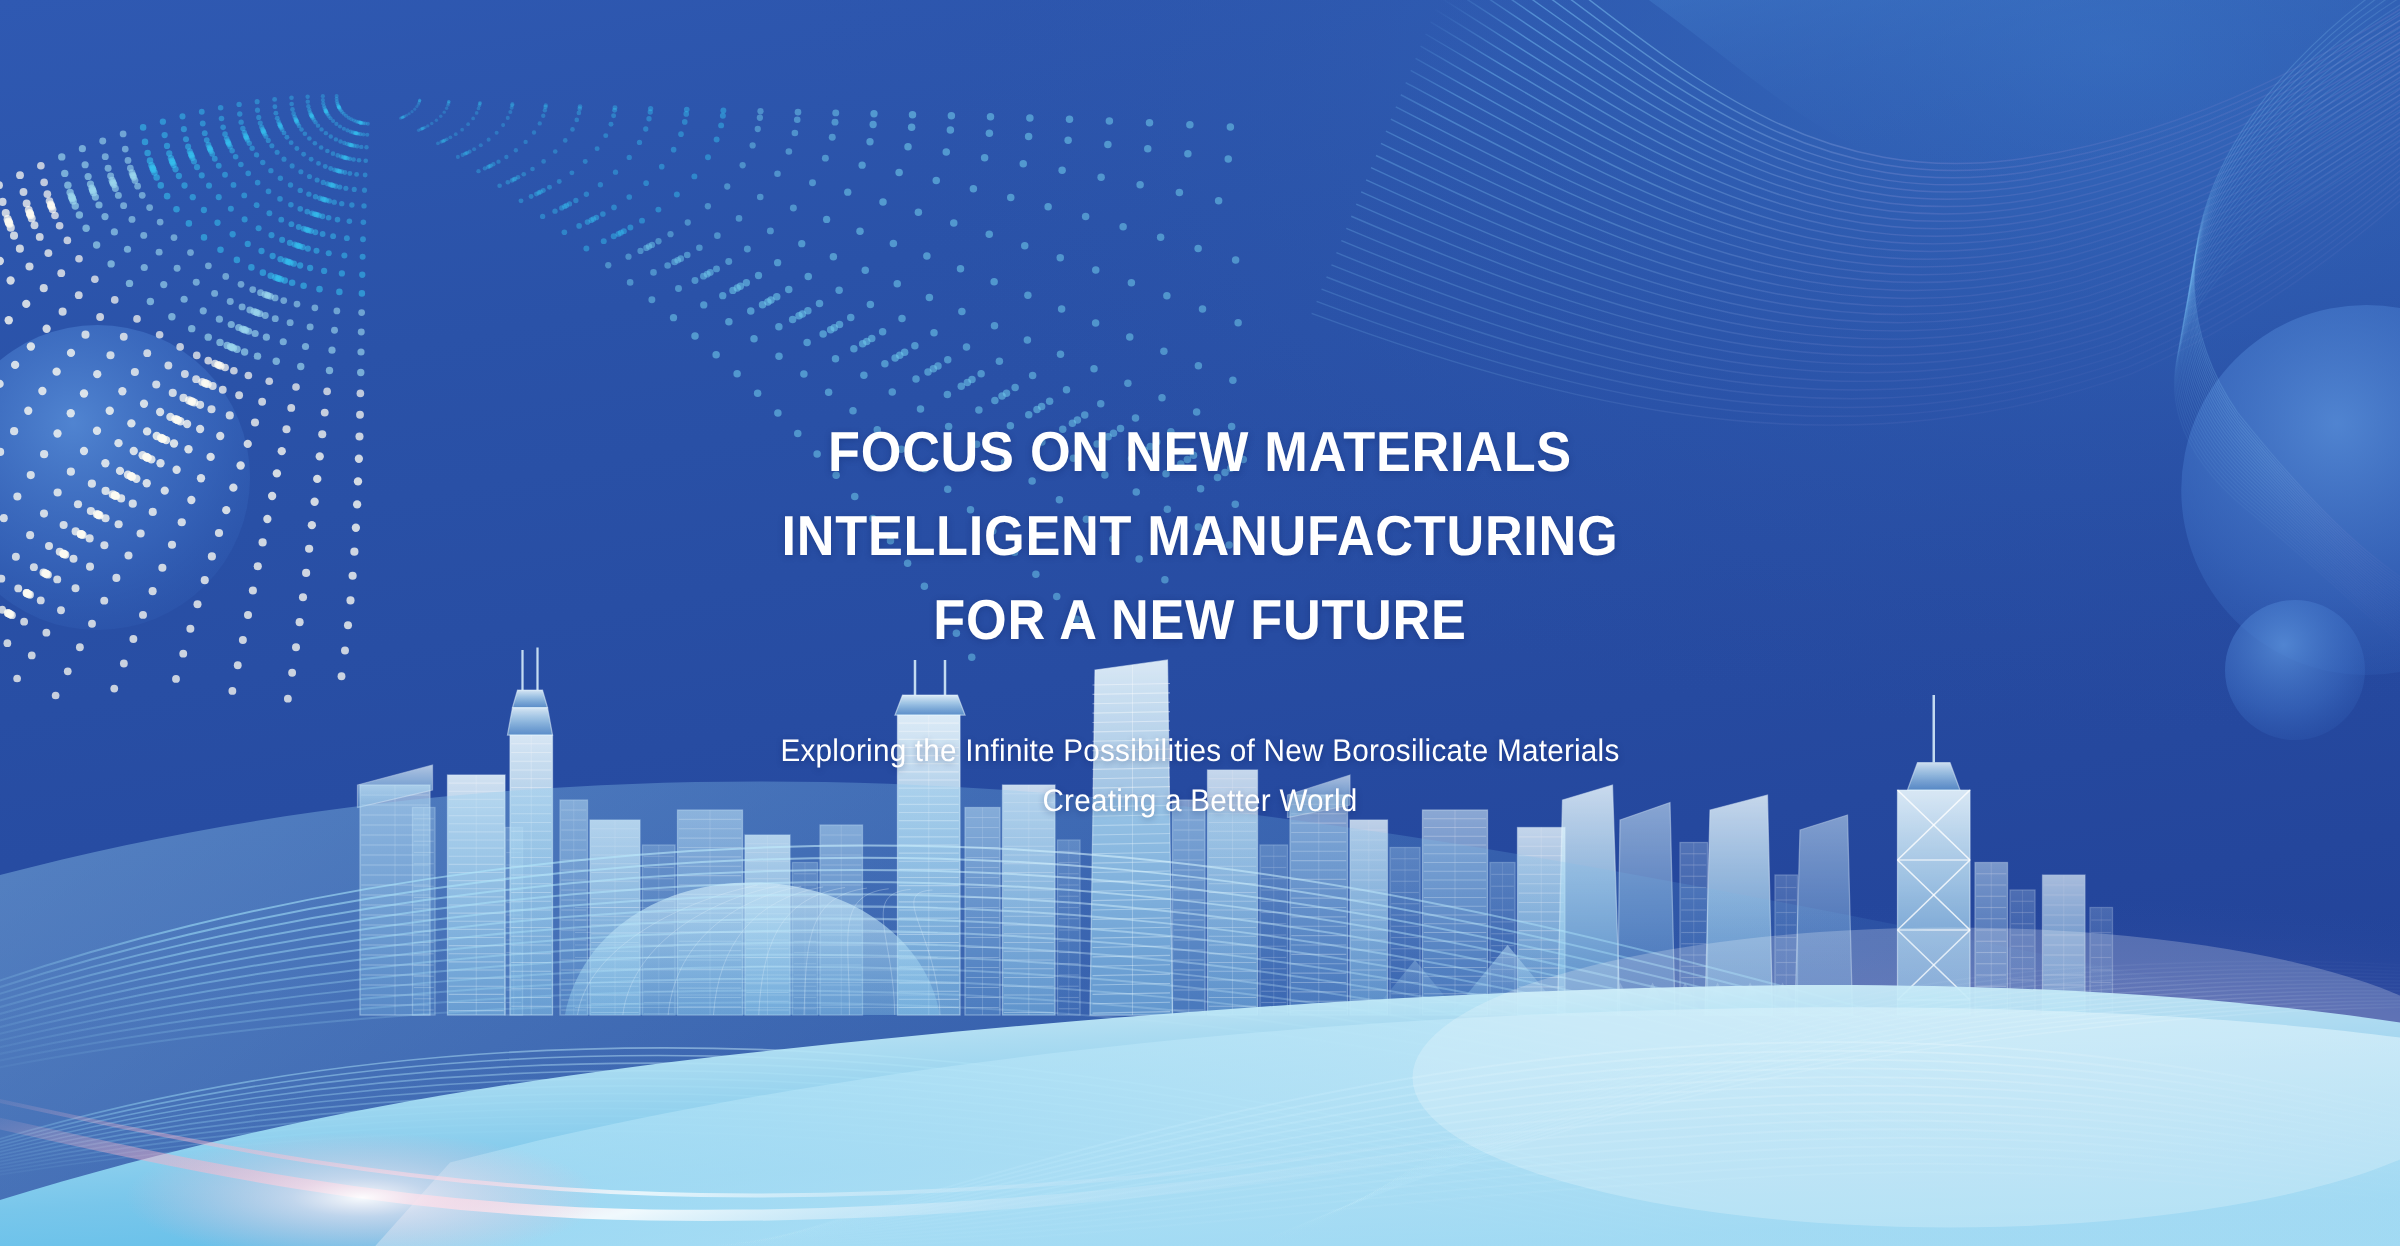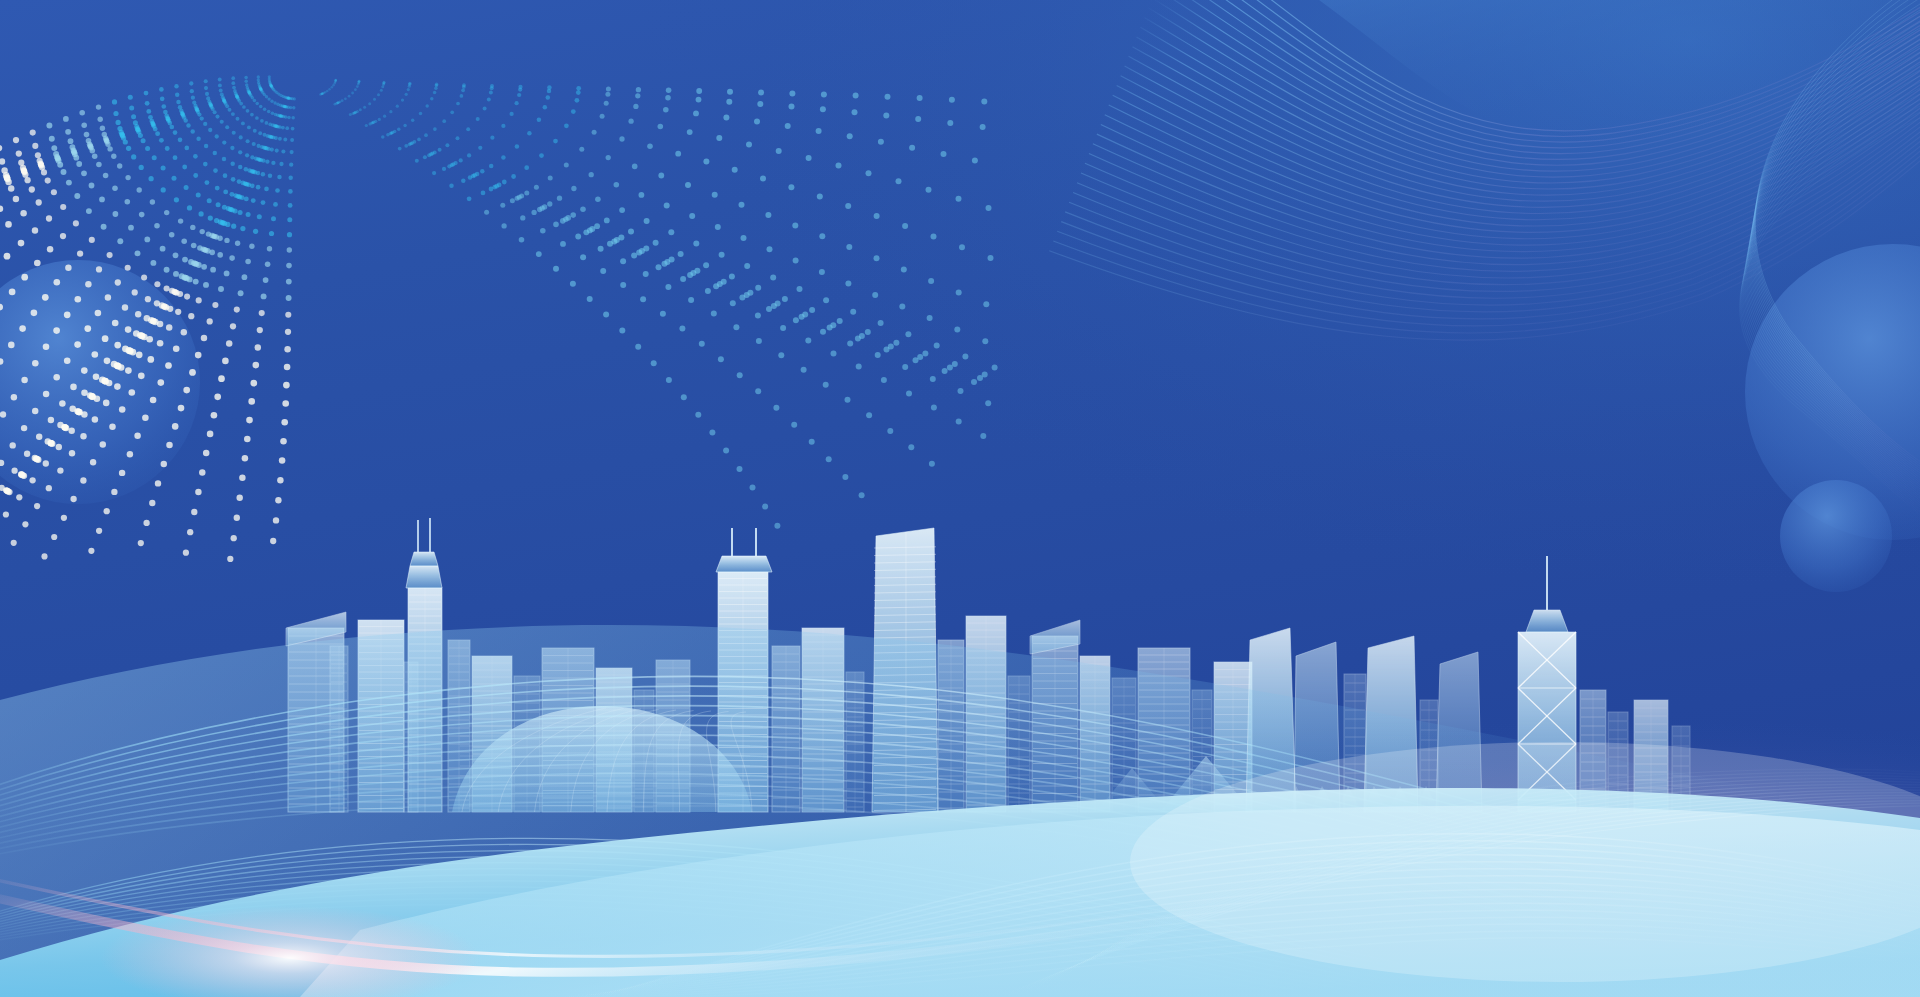--- a/index.html
+++ b/index.html
@@ -2574,14 +2574,25 @@
         </g>
 
       <path d="M-40,890 C140,930 300,968 520,972 C760,976 1040,946 1260,902" fill="none" stroke="url(#pinkStreak)" stroke-width="9" opacity=".92"></path>
       <path d="M-40,872 C160,916 330,952 560,956 C800,960 1080,930 1300,884" fill="none" stroke="url(#pinkStreak)" stroke-width="3.2" opacity=".8"></path>
       <ellipse cx="290" cy="958" rx="190" ry="52" fill="url(#streakGlow)"></ellipse>
 
       <ellipse cx="1560" cy="862" rx="430" ry="120" fill="#ffffff" opacity=".22"></ellipse>
     </g>
   </svg>
 
+  <div class="copy">
+    <h1 class="headline">
+      <span class="hl-line">FOCUS ON NEW MATERIALS</span>
+      <span class="hl-line">INTELLIGENT MANUFACTURING</span>
+      <span class="hl-line">FOR A NEW FUTURE</span>
+    </h1>
+    <div class="subcopy">
+      <span class="sub-line">Exploring the Infinite Possibilities of New Borosilicate Materials</span>
+      <span class="sub-line">Creating a Better World</span>
+    </div>
+  </div>
 
 </div>
 
 </body></html>

